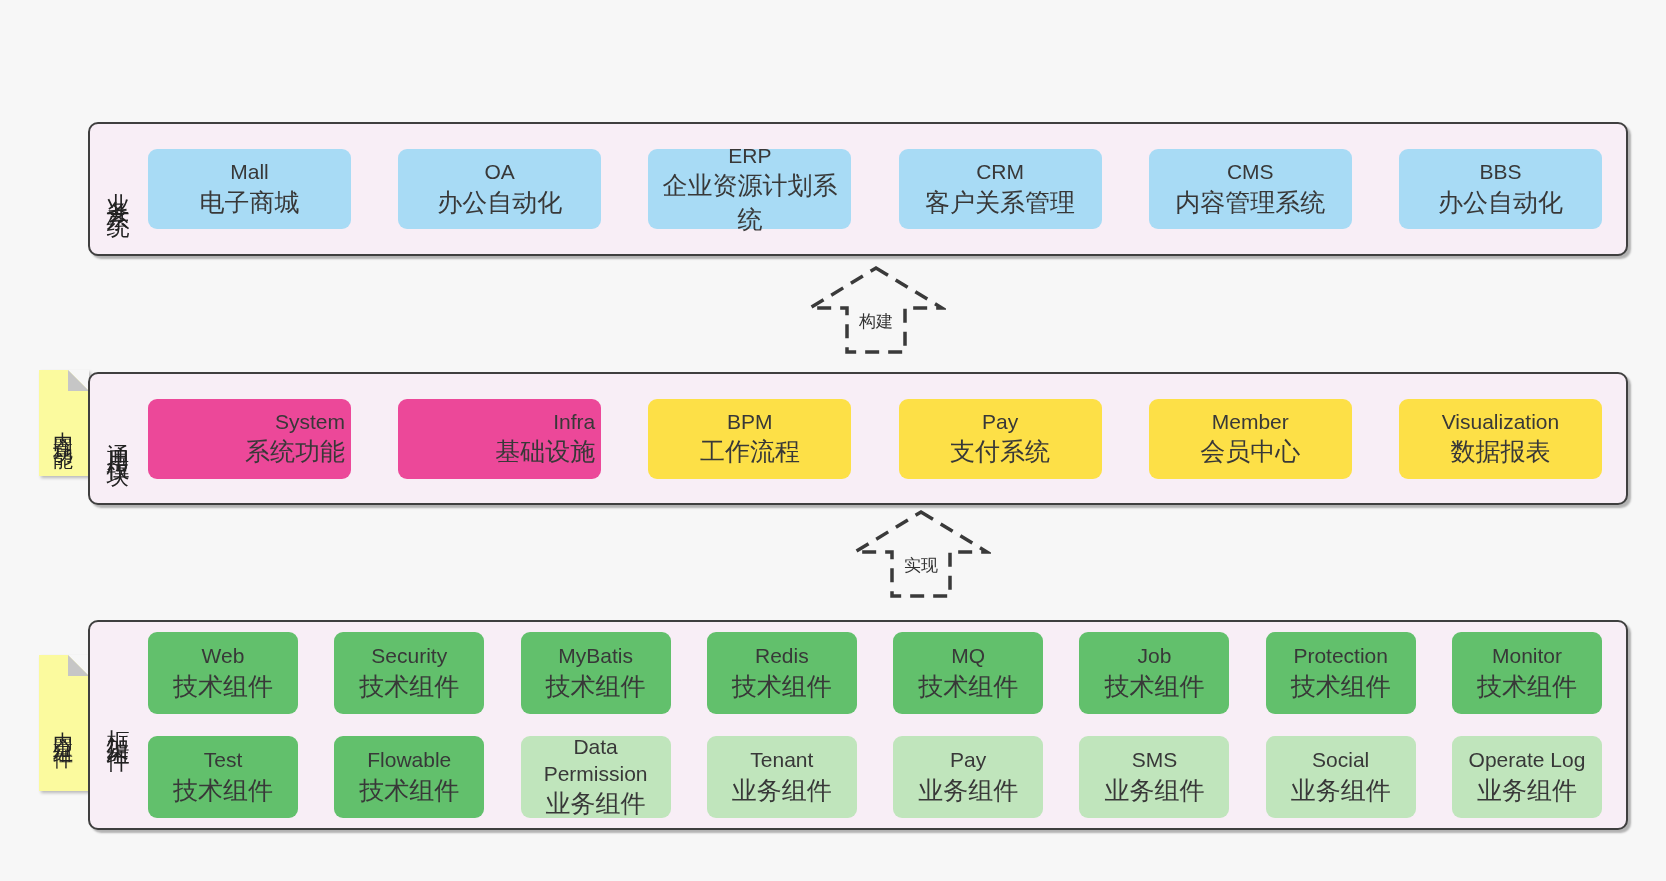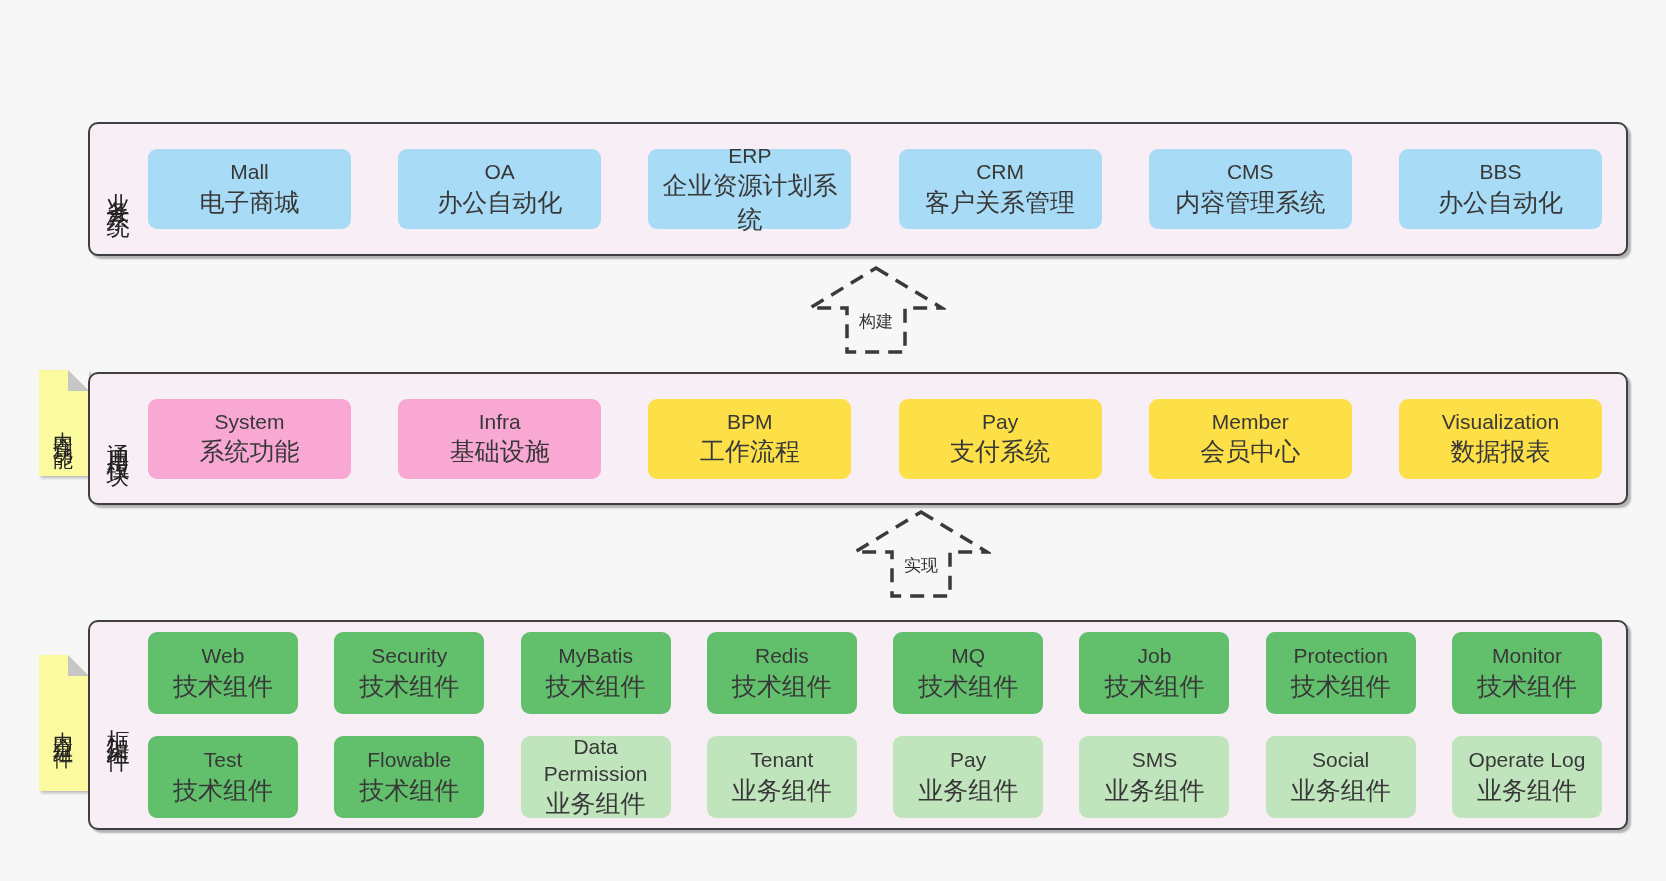--- a/index.html
+++ b/index.html
@@ -60,21 +60,21 @@
     justify-content:center;
     text-align:center;
     color:#383838;
     padding:4px 6px;
   }
   .size-l { width:203px; height:80px; }   
   .size-s { width:150px; height:82px; }   
   .box .name { font-size:21px; line-height:1.3; }
   .box .sub  { font-size:25px; line-height:1.35; }
   .c-blue       { background:#a8dbf5; }
-  .c-red        { background:#f9a8d4; }
+  .c-red        { background:#ec4899;align-items:flex-end; }
   .c-pink       { background:#fde047; }
   .c-green      { background:#62c06c; }
   .c-lightgreen { background:#c0e5bc; }
 
   
   .note {
     position:absolute;
     width:50px;
     background:#fbfa9e;
     box-shadow:2px 2px 3px rgba(0,0,0,0.25);

